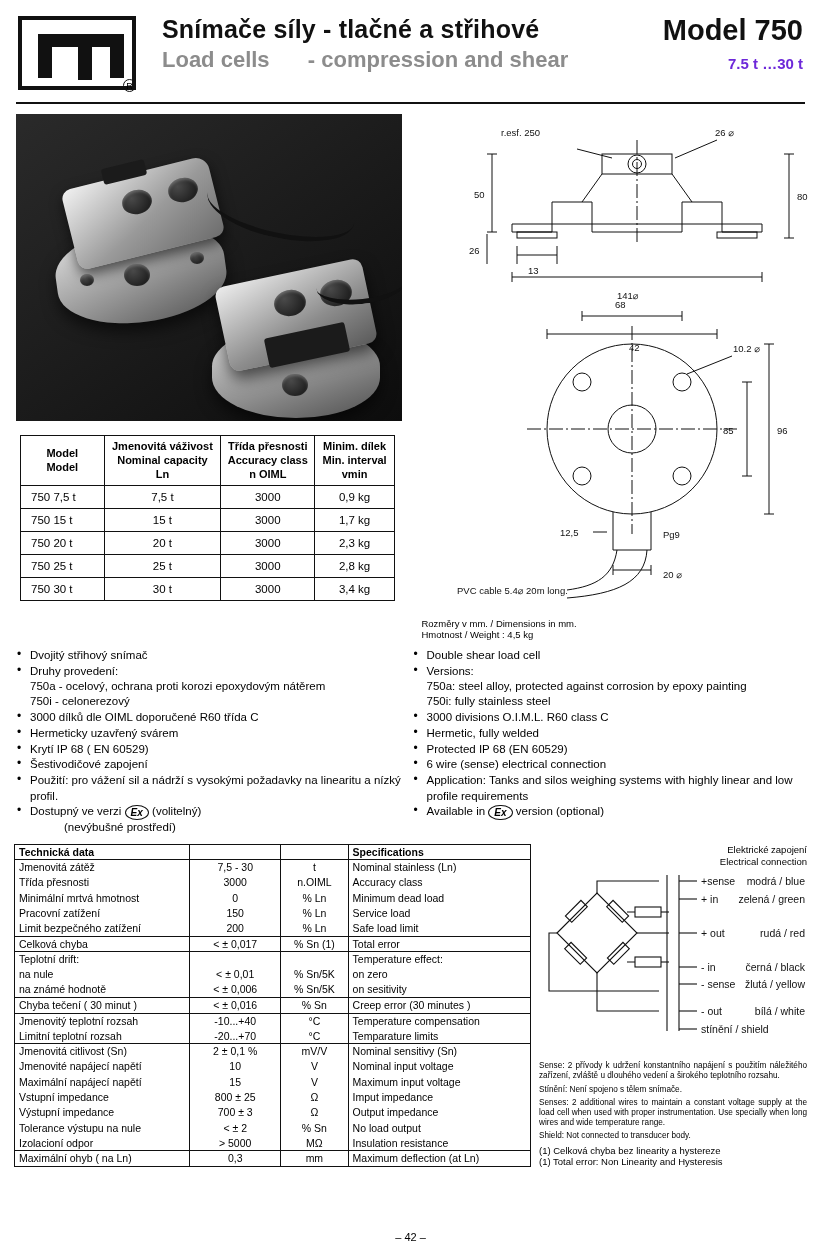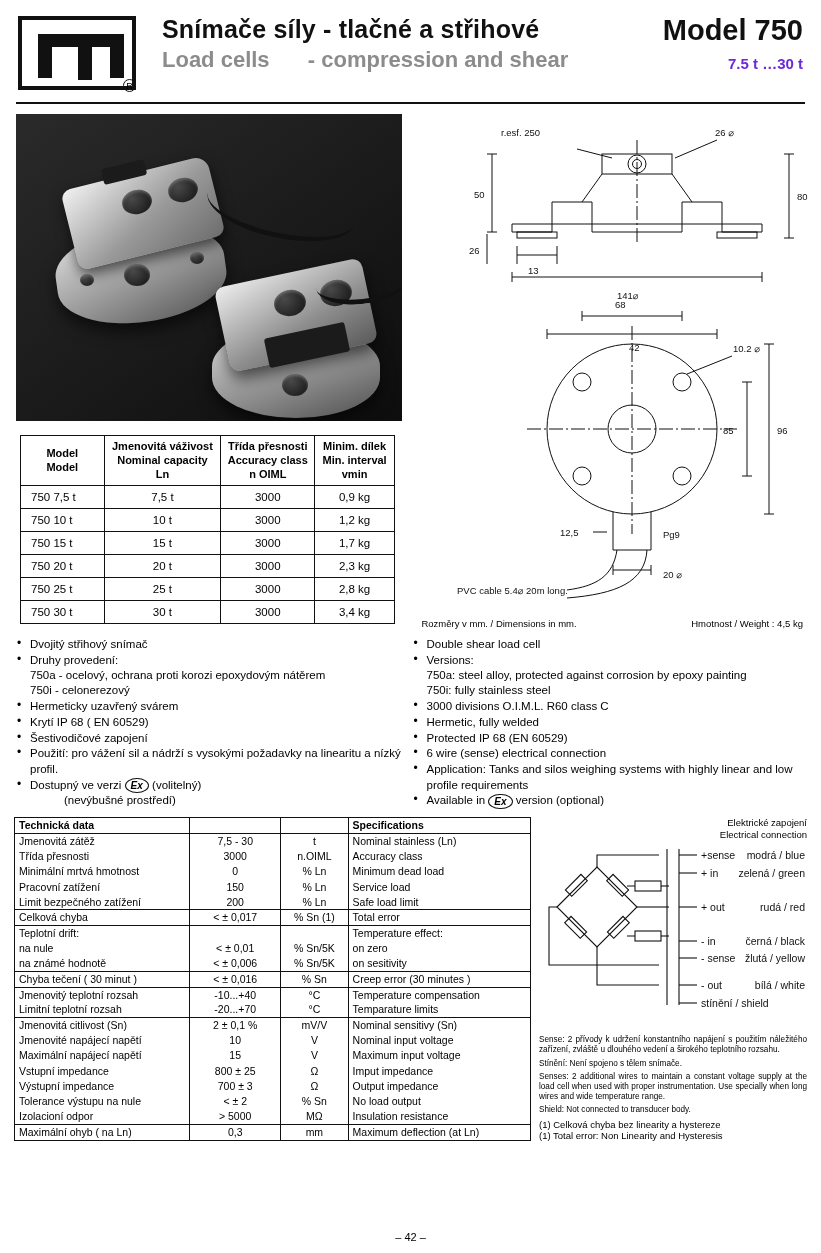--- a/index.html
+++ b/index.html
@@ -54,21 +54,21 @@
   .cap-table { margin-top:14px; margin-left:6px; width:375px; font-size:11.5px; }
   .cap-table th, .cap-table td { border:1px solid #111; text-align:center; padding:4px 20px; }
   .cap-table th { font-weight:bold; font-size:11px; line-height:1.25; padding:4px 2px; }
   .cap-table td { height:23px; }
   .cap-table td.model { text-align:left; padding-left:10px; }
 
   
   .drawings { position:relative; height:520px; }
   .dw { position:absolute; }
   .dim-txt { font-size:9.5px; font-family:"Liberation Sans", sans-serif; }
-  .note-row { display:flex; justify-content:space-between; font-size:9.5px; margin-top:2px; padding:0 4px; }
+  .note-row { display:flex; justify-content:space-between; font-size:9.5px; margin-top:2px; padding:0 4px;flex-direction:column; }
 
   
   .bullets { display:flex; margin-top:8px; }
   .bul-col { width:50%; padding-right:8px; }
   .bul-col ul { margin:0; padding-left:14px; list-style:none; }
   .bul-col li { font-size:11.5px; line-height:1.33; margin-bottom:0.5px; position:relative; padding-left:2px; }
   .bul-col li:before { content:"•"; position:absolute; left:-11px; top:-1px; font-size:12px; }
   .bul-col li .sub { display:block; padding-left:0px; }
   .exbox { display:inline-block; border:1px solid #111; border-radius:50%; padding:0 5px; font-size:10px; font-style:italic; font-weight:bold; vertical-align:middle; }
 
@@ -169,26 +169,20 @@
           </tr>
         </thead>
         <tbody>
           <tr>
             <td class="model">750   7,5 t</td>
             <td>7,5 t</td>
             <td>3000</td>
             <td>0,9 kg</td>
           </tr>
           <tr>
-            <td class="model">750    10 t</td>
-            <td>10 t</td>
-            <td>3000</td>
-            <td>1,2 kg</td>
-          </tr>
-          <tr>
             <td class="model">750    15 t</td>
             <td>15 t</td>
             <td>3000</td>
             <td>1,7 kg</td>
           </tr>
           <tr>
             <td class="model">750    20 t</td>
             <td>20 t</td>
             <td>3000</td>
             <td>2,3 kg</td>
@@ -295,20 +289,21 @@
   </div>
 
   <div class="bullets">
     <div class="bul-col">
       <ul>
         <li><span>Dvojitý střihový snímač</span></li>
         <li><span>Druhy provedení:</span>
           <span class="sub">750a - ocelový, ochrana proti korozi epoxydovým nátěrem</span>
           <span class="sub">750i  - celonerezový</span>
         </li>
+        <li><span>3000 dílků dle OIML doporučené R60 třída C</span></li>
         <li><span>Hermeticky uzavřený svárem</span></li>
         <li><span>Krytí IP 68 ( EN 60529)</span></li>
         <li><span>Šestivodičové zapojení</span></li>
         <li><span>Použití: pro vážení sil a nádrží s vysokými požadavky na linearitu a nízký profil.</span></li>
         <li><span>Dostupný ve verzi</span>
           <span class="exbox">Ex</span>
           <span>(volitelný)</span>
           <span class="sub" style="padding-left:34px;">(nevýbušné prostředí)</span>
         </li>
       </ul>

